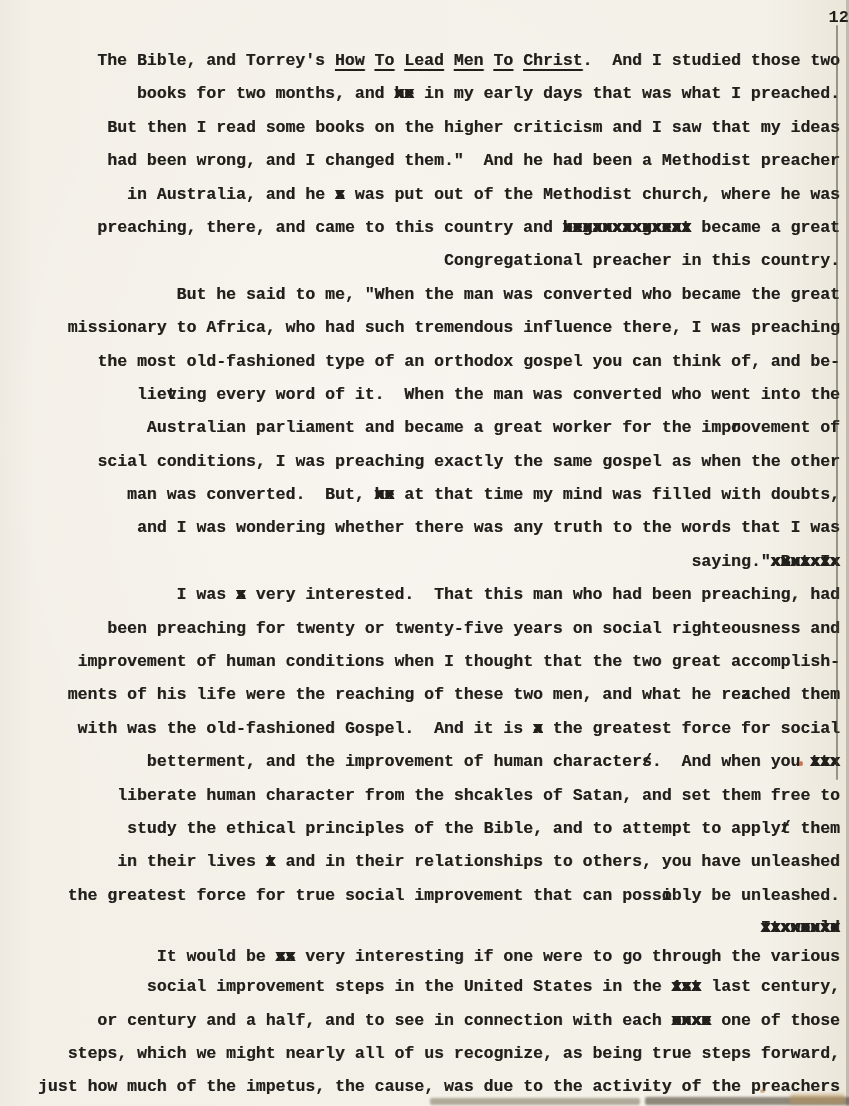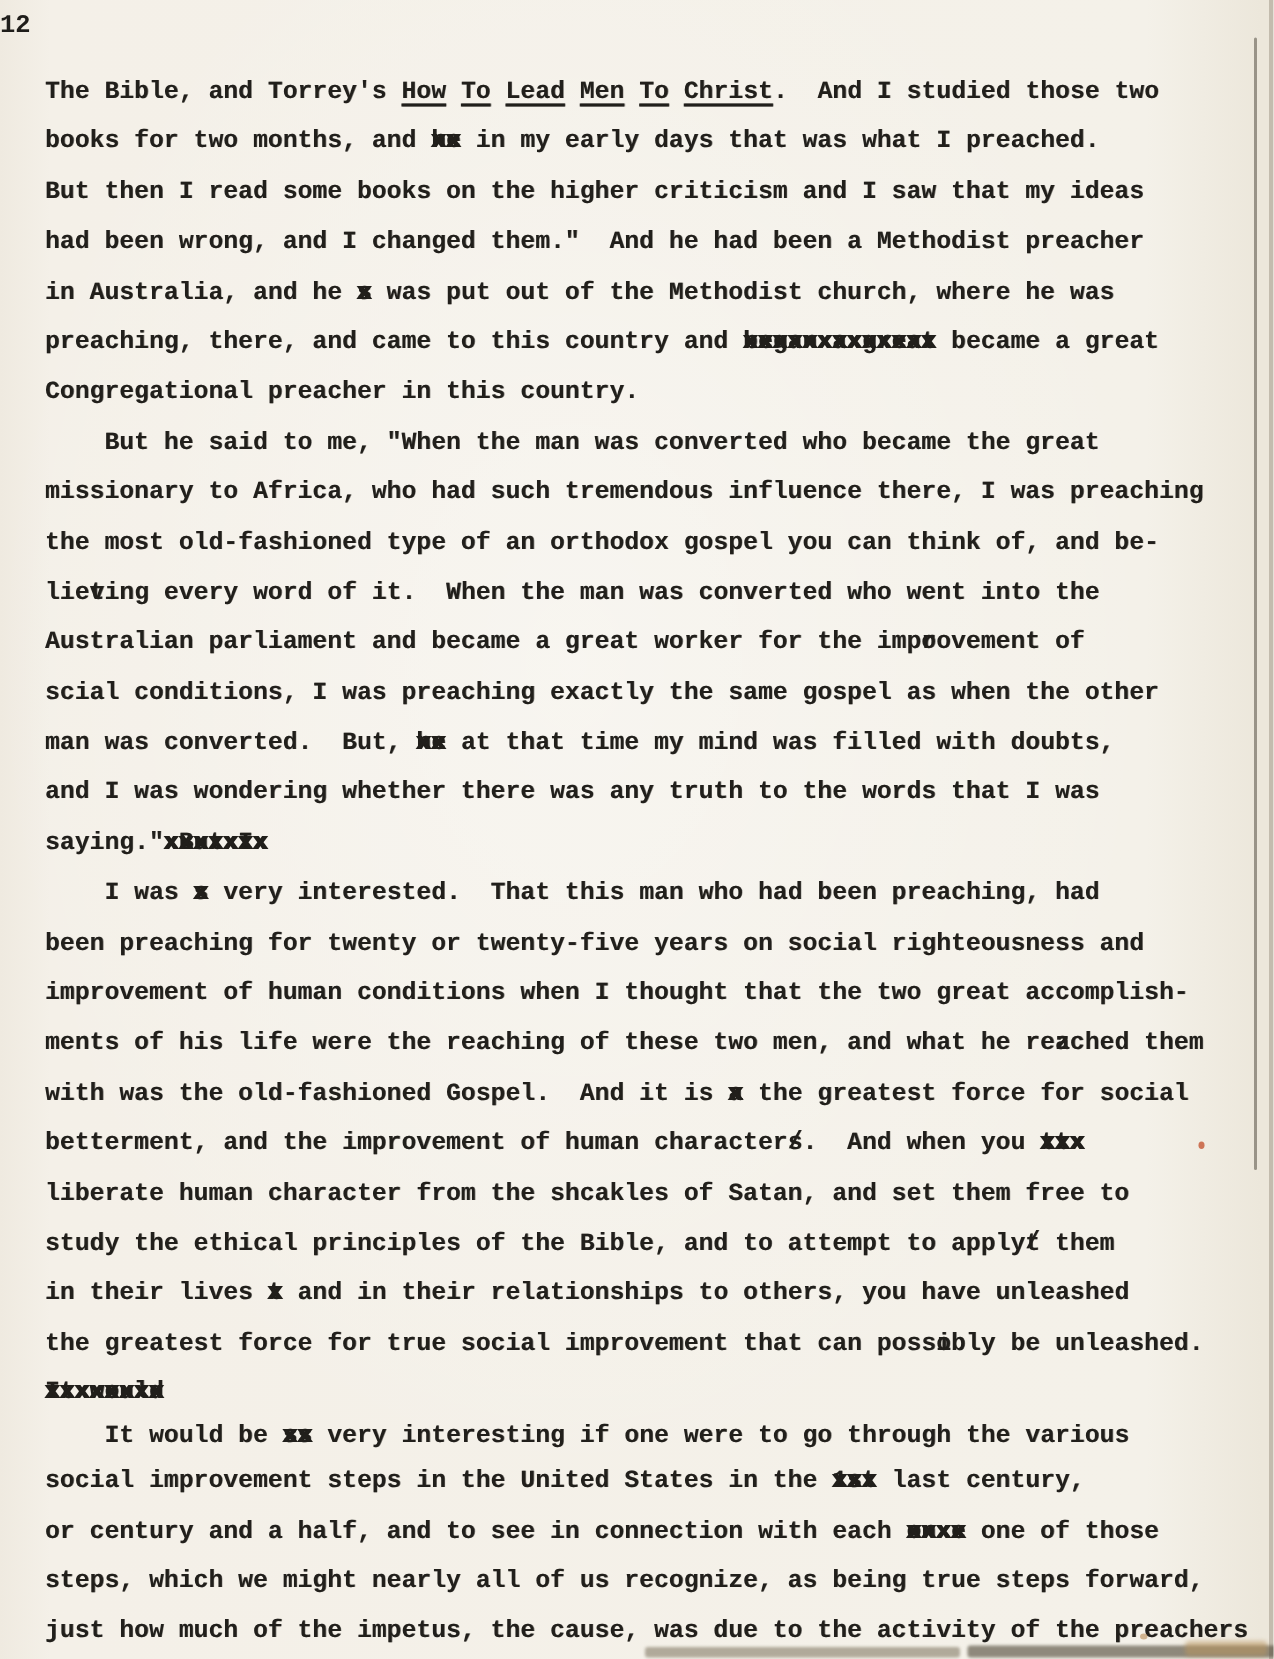--- a/index.html
+++ b/index.html
@@ -9,28 +9,29 @@
     font-family:"Liberation Mono","DejaVu Sans Mono",monospace;
   }
   .paper{
     position:absolute;inset:0;
     background:
       radial-gradient(ellipse at 45% 40%, rgba(255,255,255,0.35) 0%, rgba(255,255,255,0) 60%),
       linear-gradient(90deg, #efeae0 0%, #f4f0e8 4%, #f4f1e9 90%, #ece7db 99%),
       #f3efe7;
   }
   .page-number{
-    position:absolute;top:8px;left:0;width:100%;text-align:left;
+    position:absolute;top:8px;left:0;width:100%;text-align:right;
     font-size:17px;font-weight:700;color:#1f1d1a;
   }
   .lines{
     position:absolute;top:44px;left:30px;width:810px;
     font-size:16.5px;font-weight:700;color:#211f1b;
     white-space:pre;letter-spacing:0;
     text-shadow:0.4px 0 0 rgba(33,31,27,0.55);
+    text-align:right;
   }
   .line{line-height:33.4px;height:33.4px;}
   .line.tight{line-height:26px;height:26px;}
   .line.semi{line-height:32px;height:32px;}
   .seg{white-space:pre;}
   .u{text-decoration:underline;text-underline-offset:3.5px;text-decoration-thickness:1.6px;}
   .xout,.ot,.sl{position:relative;display:inline-block;white-space:pre;}
   .xout::after{
     content:attr(data-x);position:absolute;left:0;top:0;
     color:inherit;text-shadow:0.8px 0 0 currentColor, -0.8px 0 0 currentColor;

